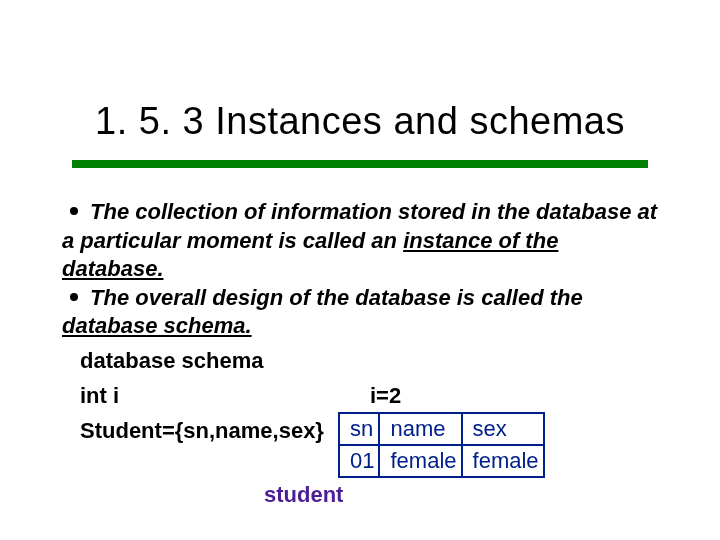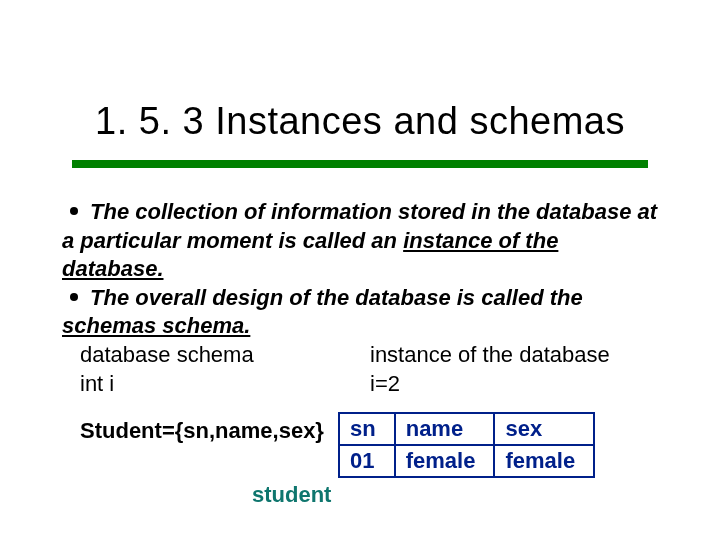--- a/index.html
+++ b/index.html
@@ -59,84 +59,83 @@
     display: inline-block;
     width: 8px;
     height: 8px;
     background: #000;
     border-radius: 50%;
     vertical-align: middle;
     margin: 0 12px 4px 8px;
   }
   .cmp-row {
     display: flex;
-    margin-top: 0;
+    margin-top: 6px;
     font-style: normal;
-    font-weight: normal;
+    font-weight: bold;
     font-size: 22px;
   }
   .cmp-left {
     width: 290px;
     padding-left: 18px;
   }
   .cmp-right {
     flex: 1;
   }
   .schema-line {
     position: absolute;
     left: 80px;
     top: 418px;
     font-size: 22px;
     font-weight: bold;
     text-align: right;
   }
   .student-label {
     position: absolute;
-    left: 252px;
+    left: 264px;
     top: 482px;
     font-size: 22px;
     font-weight: bold;
-    color: #0f766e;
+    color: #4c1d95;
   }
   table.instance {
     position: absolute;
     left: 338px;
     top: 412px;
     border-collapse: collapse;
     font-size: 22px;
     font-weight: bold;
     color: #00208a;
   }
   table.instance th,
   table.instance td {
     border: 2px solid #00208a;
-    padding: 2px 18px 2px 10px;
+    padding: 2px 4px 2px 10px;
     text-align: left;
-    font-weight: bold;
+    font-weight: normal;
   }
 </style>
 </head>
 <body>
 
 <div class="slide">
 
   <div class="title">1. 5. 3   Instances and schemas</div>
   <div class="underline-shadow"></div>
   <div class="underline"></div>
 
   <div class="body">
     <div>
       <span class="bullet"></span><span>The collection of information stored in the database at a particular moment is called an </span><u>instance of the database.</u>
     </div>
     <div>
-      <span class="bullet"></span><span>The overall design of the database is called the </span><u>schemas schema.</u>
+      <span class="bullet"></span><span>The overall design of the database is called the </span><u>database schema.</u>
     </div>
     <div class="cmp-row">
       <div class="cmp-left">database schema</div>
-      <div class="cmp-right">instance of the database</div>
     </div>
     <div class="cmp-row">
       <div class="cmp-left">int  i</div>
       <div class="cmp-right">i=2</div>
     </div>
   </div>
 
   <div class="schema-line">Student={sn,name,sex}</div>
 
   <div class="student-label">student</div>

